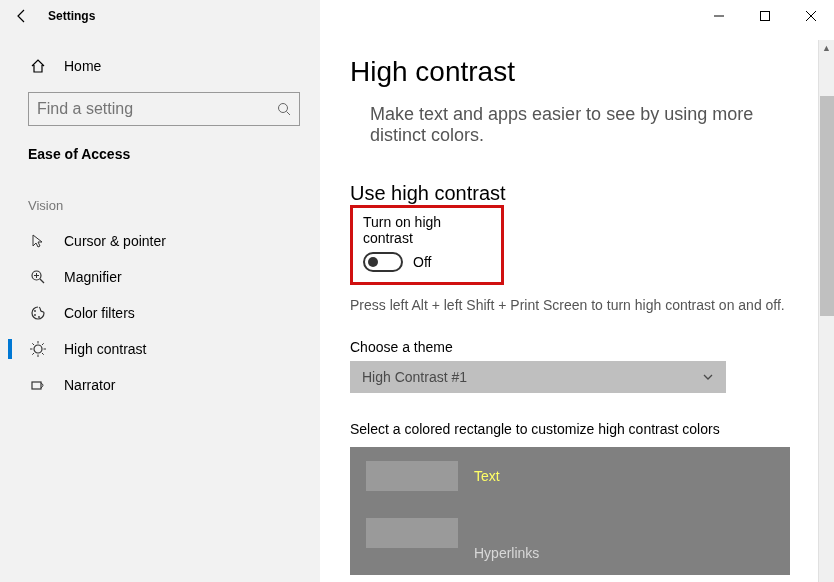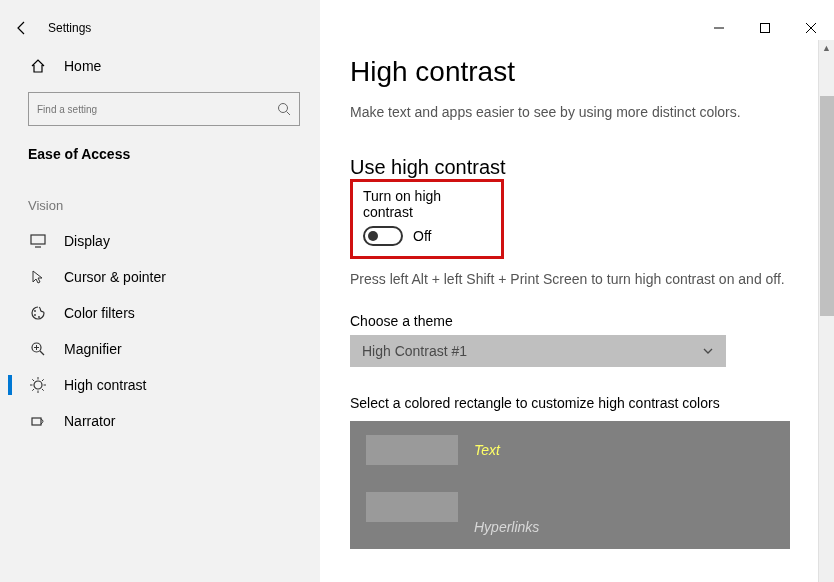--- a/index.html
+++ b/index.html
@@ -1,53 +1,53 @@
 <!DOCTYPE html>
 <html><head>
 <meta charset="utf-8">
 <style>
 * { margin:0; padding:0; box-sizing:border-box; font-family:"Segoe UI",Arial,sans-serif; }
 body { width:834px; height:582px; background:#fff; overflow:hidden; position:relative; }
 .window { display:flex; height:100%; position:relative; }
-.titlebar { position:absolute; top:12px; left:0; right:0; height:32px; display:flex; align-items:center; z-index:10; }
+.titlebar { position:absolute; top:0; left:0; right:0; height:32px; display:flex; align-items:center; z-index:10;font-weight:bold; }
 .back-btn { width:44px; height:32px; display:flex; align-items:center; justify-content:center; cursor:pointer; }
 .title { font-size:12px; color:#000; margin-left:4px; }
 .window-controls { position:absolute; right:0; top:0; display:flex; }
 .window-controls div { width:46px; height:32px; display:flex; align-items:center; justify-content:center; cursor:pointer; }
 .sidebar { width:320px; background:#f2f2f2; padding-top:48px; height:100%; border-right:0;padding-left:8px; }
 .home-row { display:flex; align-items:center; padding:10px 20px; cursor:pointer; }
 .home-row .icon { width:20px; display:flex; justify-content:center; }
 .home-row span.label { margin-left:16px; font-size:14px; color:#000; }
 .search-box { margin:8px 20px 14px 20px; border:1px solid #999; height:34px; display:flex; align-items:center; padding:0 8px; background:#f2f2f2; }
-.search-box input { flex:1; border:none; background:transparent; outline:none; font-size:10px; color:#c2410c; }
+.search-box input { flex:1; border:none; background:transparent; outline:none; font-size:16px; color:#c2410c; }
 .search-box .sicon { color:#666; }
 .section-title { padding:6px 20px 18px 20px; font-size:14px; font-weight:600; color:#000; }
 .group-title { padding:18px 20px 10px 20px; font-size:13px; color:#777; }
 .nav-item { display:flex; align-items:center; padding:10px 20px; cursor:pointer; position:relative; }
 .nav-item .icon { width:20px; display:flex; justify-content:center; color:#333; }
 .nav-item span.label { margin-left:16px; font-size:14px; color:#000; }
 .nav-item.active::before { content:""; position:absolute; left:0; top:8px; bottom:8px; width:4px; background:#0078d4; }
 .main { flex:1; padding:48px 30px 0 30px; position:relative; overflow:hidden; }
 .page-title { font-size:28px; font-weight:400; color:#000; margin-top:8px; margin-bottom:16px; }
-.desc { font-size:14px; color:#555; margin-bottom:36px; }
+.desc { font-size:18px; color:#555; margin-bottom:36px;margin-left:20px; }
 .subhead { font-size:20px; font-weight:400; color:#000; margin-bottom:0; }
 .highlight-box { border:3px solid #d01010; padding:6px 10px 10px 10px; width:154px; margin-bottom:12px; }
 .toggle-label { font-size:14px; color:#000; margin-bottom:6px; }
 .toggle-row { display:flex; align-items:center; gap:10px; }
 .toggle { width:40px; height:20px; border:2px solid #333; border-radius:10px; position:relative; cursor:pointer; background:#fff; }
 .toggle .knob { width:10px; height:10px; background:#333; border-radius:50%; position:absolute; left:3px; top:3px; }
 .toggle-state { font-size:14px; color:#000; }
 .hint { font-size:14px; color:#555; margin-bottom:26px; }
 .field-label { font-size:14px; color:#000; margin-bottom:6px; }
 .dropdown { width:376px; height:32px; background:#bfbfbf; display:flex; align-items:center; justify-content:space-between; padding:0 12px; color:#4a4a4a; font-size:14px; cursor:pointer; margin-bottom:28px; }
 .customize-label { font-size:14px; color:#000; margin-bottom:10px; }
 .swatch-panel { width:440px; background:#808080; padding:14px 16px; display:flex; flex-direction:column; gap:14px; }
 .swatch-row { display:flex; align-items:center; gap:16px; }
 .swatch { width:92px; height:30px; background:#9a9a9a; cursor:pointer; }
-.swatch-label { font-size:14px;font-style:italic; }
+.swatch-label { font-size:14px; }
 .swatch-label.text-c { color:#ffff66; }
 .swatch-label.link-c { color:#d8d8d8;margin-top:40px; }
 .scrollbar { position:absolute; right:0; top:40px; width:16px; bottom:0; background:#f0f0f0; border-left:1px solid #e0e0e0; }
 .scroll-arrow { height:16px; display:flex; align-items:center; justify-content:center; color:#666; font-size:9px; cursor:pointer; }
 .scroll-thumb { position:absolute; top:56px; width:14px; left:1px; height:220px; background:#c0c0c0; cursor:pointer; }
 svg { display:block; }
 </style>
 </head>
 <body>
 
@@ -97,56 +97,47 @@
             <line x1="9.5" y1="9.5" x2="13" y2="13" stroke="#666" stroke-width="1"></line>
           </svg>
         </span>
     </div>
 
     <div class="section-title">Ease of Access</div>
     <div class="group-title">Vision</div>
 
     <div class="nav-item">
       <span class="icon">
-          <svg width="16" height="14" viewBox="0 0 16 14">
-            <rect x="1" y="1" width="14" height="9" stroke="#333" fill="none" stroke-width="1.2"></rect>
-            <line x1="5" y1="13" x2="11" y2="13" stroke="#333" stroke-width="1.2"></line>
-          </svg>
-        </span>
-      <span class="label">Display</span>
-    </div>
-    <div class="nav-item">
-      <span class="icon">
           <svg width="16" height="16" viewBox="0 0 16 16">
             <path d="M3 2 L3 13 L6 10 L8 14 L10 13 L8 9 L12 9 Z" stroke="#333" fill="none" stroke-width="1"></path>
           </svg>
         </span>
       <span class="label">Cursor &amp; pointer</span>
+    </div>
+    <div class="nav-item">
+      <span class="icon">
+          <svg width="16" height="16" viewBox="0 0 16 16">
+            <circle cx="6.5" cy="6.5" r="4.5" stroke="#333" fill="none" stroke-width="1.2"></circle>
+            <line x1="10" y1="10" x2="14" y2="14" stroke="#333" stroke-width="1.2"></line>
+            <line x1="4" y1="6.5" x2="9" y2="6.5" stroke="#333" stroke-width="1"></line>
+            <line x1="6.5" y1="4" x2="6.5" y2="9" stroke="#333" stroke-width="1"></line>
+          </svg>
+        </span>
+      <span class="label">Magnifier</span>
     </div>
     <div class="nav-item">
       <span class="icon">
           <svg width="16" height="16" viewBox="0 0 16 16">
             <path d="M8 2 A6 6 0 1 0 14 8 C14 6 12 7 11 6 C10 5 11 3 9 2.3" stroke="#333" fill="none" stroke-width="1.2"></path>
             <circle cx="5" cy="6" r="0.9" fill="#333"></circle>
             <circle cx="5" cy="10" r="0.9" fill="#333"></circle>
             <circle cx="9" cy="12" r="0.9" fill="#333"></circle>
           </svg>
         </span>
       <span class="label">Color filters</span>
-    </div>
-    <div class="nav-item">
-      <span class="icon">
-          <svg width="16" height="16" viewBox="0 0 16 16">
-            <circle cx="6.5" cy="6.5" r="4.5" stroke="#333" fill="none" stroke-width="1.2"></circle>
-            <line x1="10" y1="10" x2="14" y2="14" stroke="#333" stroke-width="1.2"></line>
-            <line x1="4" y1="6.5" x2="9" y2="6.5" stroke="#333" stroke-width="1"></line>
-            <line x1="6.5" y1="4" x2="6.5" y2="9" stroke="#333" stroke-width="1"></line>
-          </svg>
-        </span>
-      <span class="label">Magnifier</span>
     </div>
     <div class="nav-item active">
       <span class="icon">
           <svg width="16" height="16" viewBox="0 0 16 16">
             <circle cx="8" cy="8" r="4" stroke="#333" fill="none" stroke-width="1.2"></circle>
             <line x1="8" y1="0" x2="8" y2="2.5" stroke="#333" stroke-width="1"></line>
             <line x1="8" y1="13.5" x2="8" y2="16" stroke="#333" stroke-width="1"></line>
             <line x1="0" y1="8" x2="2.5" y2="8" stroke="#333" stroke-width="1"></line>
             <line x1="13.5" y1="8" x2="16" y2="8" stroke="#333" stroke-width="1"></line>
             <line x1="2.3" y1="2.3" x2="4" y2="4" stroke="#333" stroke-width="1"></line>

